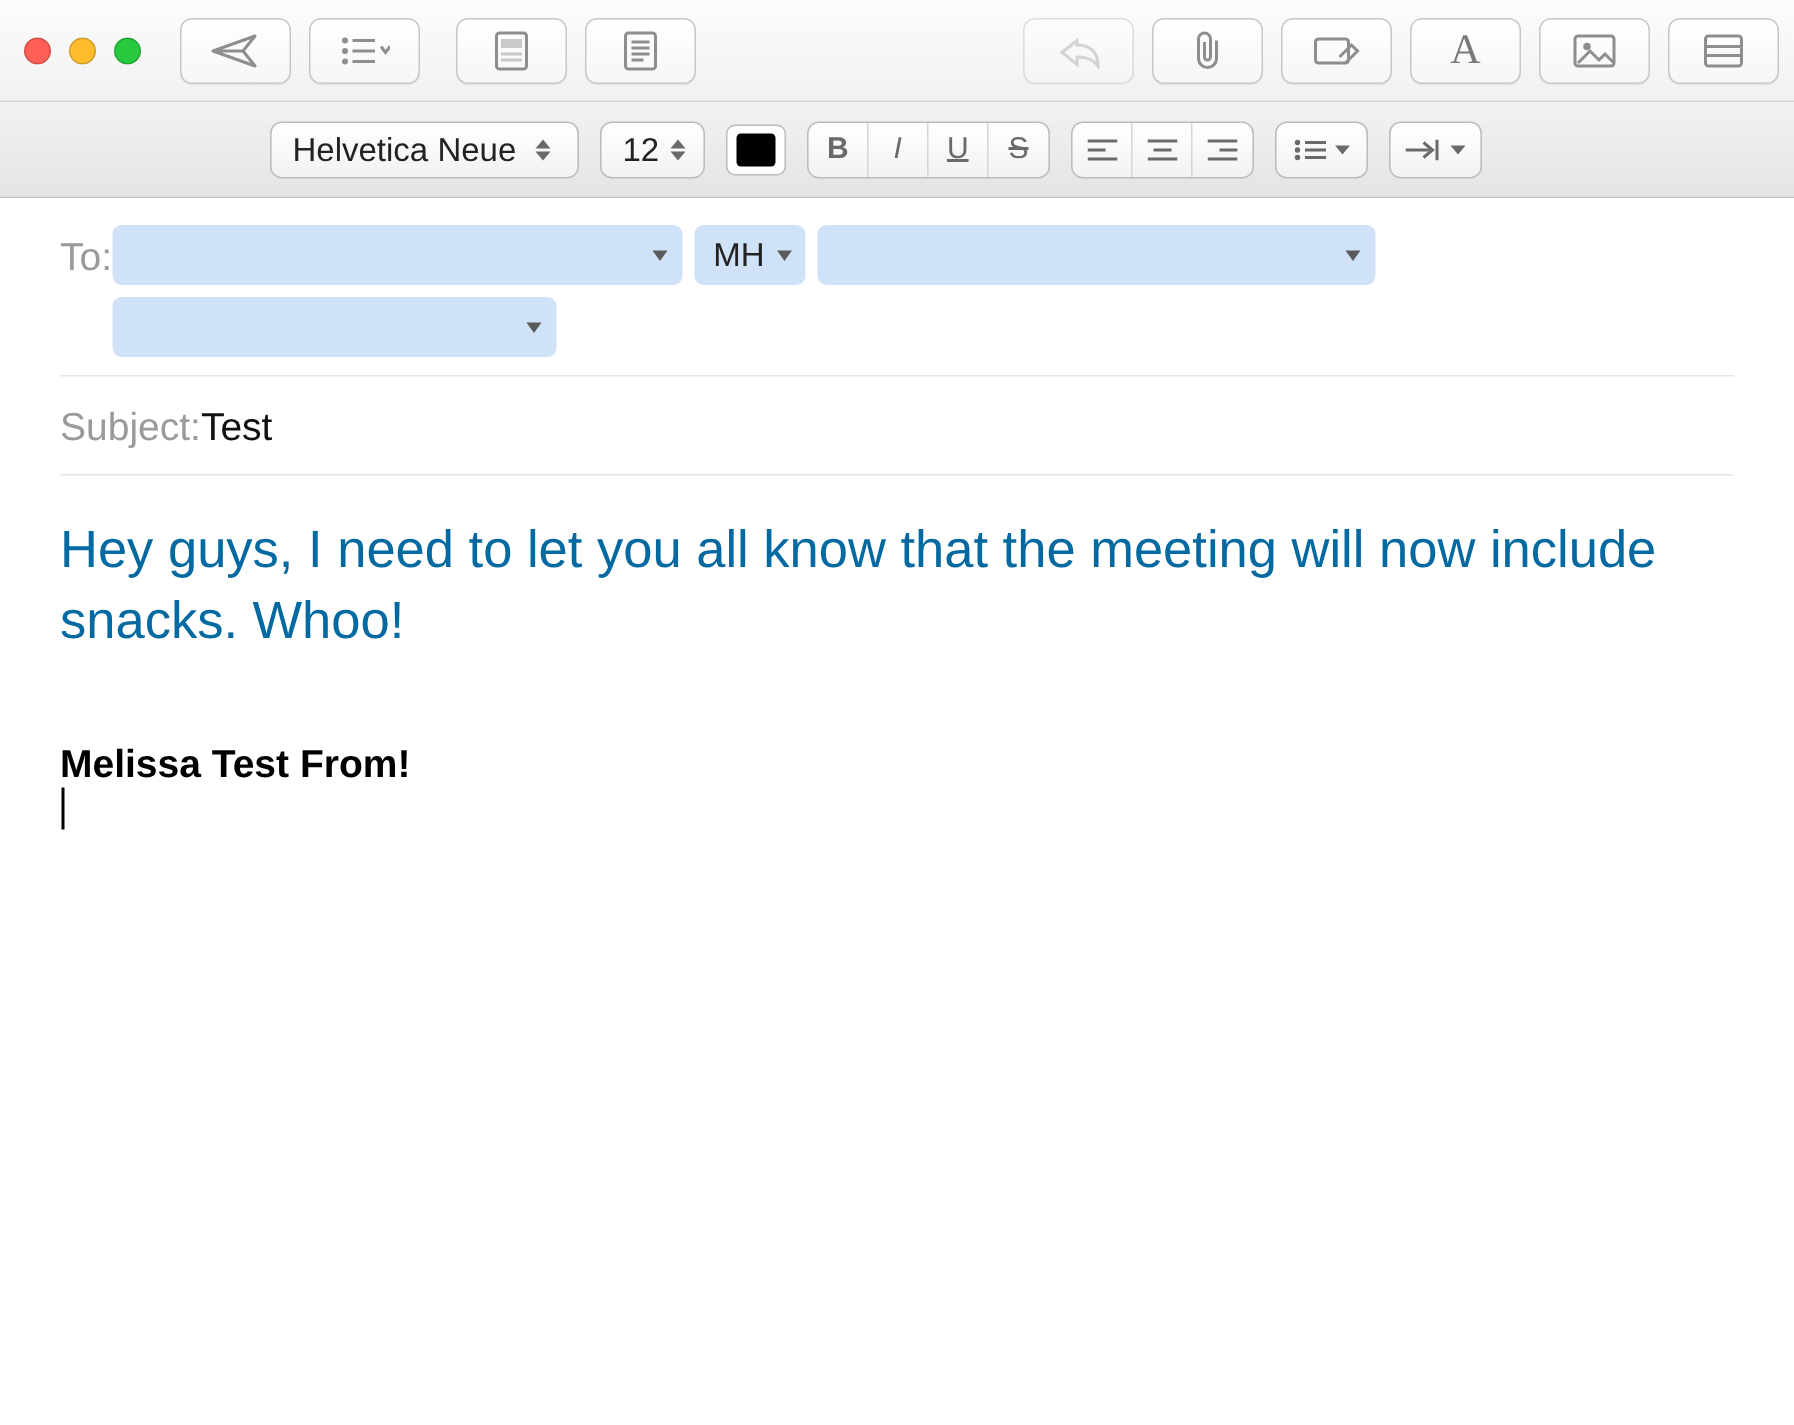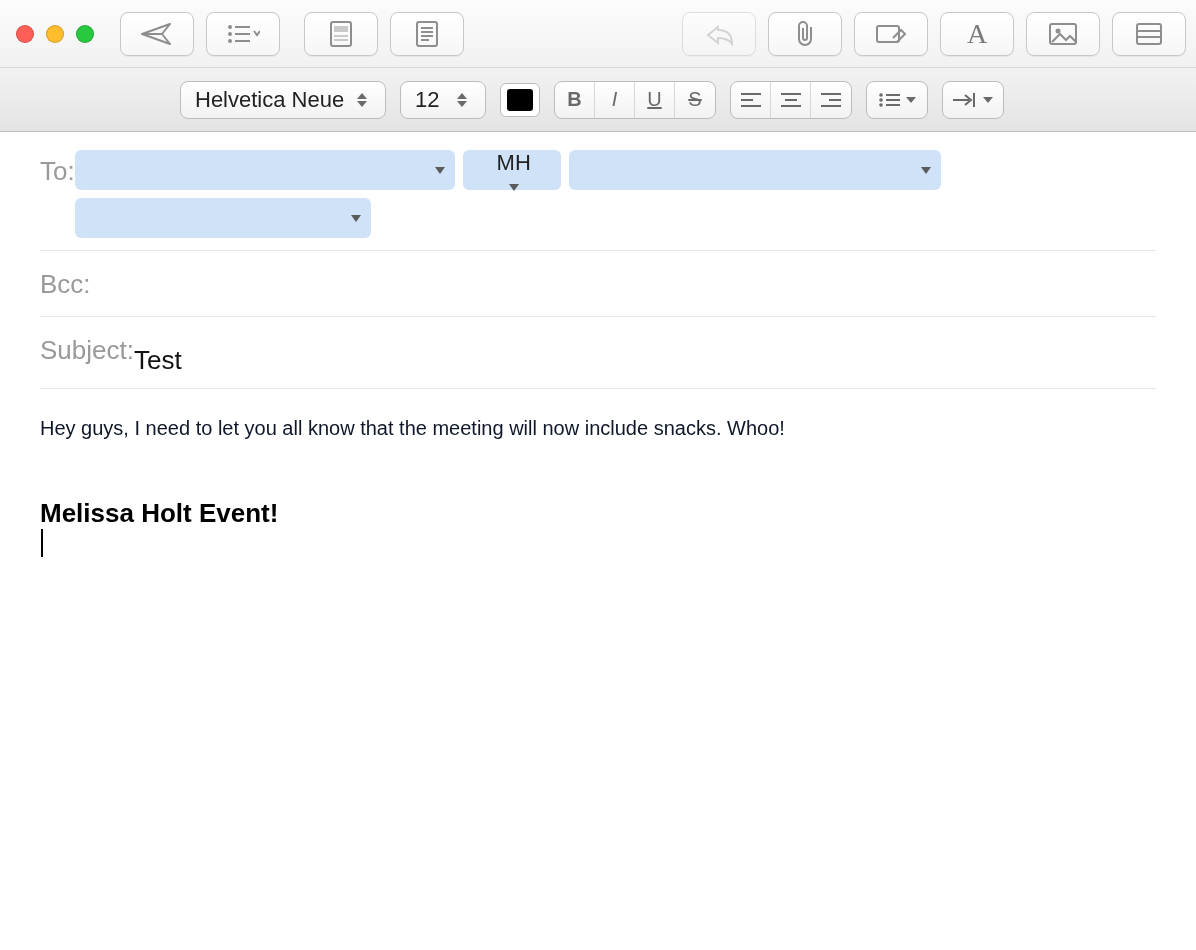--- a/index.html
+++ b/index.html
@@ -55,21 +55,21 @@
     border:1px solid #bcbcbc;
     border-radius:8px;
     display:flex;
     align-items:center;
     padding:0 10px 0 14px;
     font-size:22px;
     color:#222;
     gap:8px;
   }
   .font-select{ width:206px; justify-content:space-between;}
-  .size-select{ width:86px; justify-content:space-between;align-items:center;}
+  .size-select{ width:70px; justify-content:space-between;align-items:center;}
 
   .stepper{
     width:18px; height:26px;
     display:flex; flex-direction:column; justify-content:center; gap:2px;
   }
   .stepper .tri{
     width:0;height:0;border-left:5px solid transparent;border-right:5px solid transparent;
   }
   .stepper .up{ border-bottom:6px solid #6a6a6a;}
   .stepper .down{ border-top:6px solid #6a6a6a;}
@@ -140,39 +140,38 @@
     padding:0 10px 0 14px;
     color:#222;
     font-size:22px;
     gap:8px;
   }
   .chip .chev{
     width:0;height:0;border-left:5px solid transparent;border-right:5px solid transparent;
     border-top:7px solid #5a5a5a;
   }
   .chip.w-med{ width:380px; }
-  .chip.w-short{ width:98px; justify-content:center;flex-direction:column;}
+  .chip.w-short{ width:74px; justify-content:center;}
   .chip.w-long{ width:372px; }
   .chip.w-small{ width:296px; }
 
   .row .text-value{
     font-size:26px;
     color:#111;
     padding-top:6px;
-    margin-top:10px;
   }
 
   
   .body-area{
     padding: 26px 40px 0 40px;
   }
   .body-text{
-    font-size:20px;
+    font-size:35px;
     line-height:1.35;
-    color:#0f172a;
+    color:#0369a1;
   }
   .event-title{
     font-size:26px;
     font-weight:700;
     margin-top:56px;
   }
   .event-line{
     font-size:26px;
     display:inline;
   }
@@ -375,31 +374,27 @@
       <div class="chip w-long">
         <div class="chev"></div>
       </div>
       <div class="chip w-small">
         <div class="chev"></div>
       </div>
     </div>
   </div>
 
 
-  <div class="row">
-    <div class="label">Bcc:</div>
-    <div class="value-area"></div>
-  </div>
 
   <div class="row">
     <div class="label">Subject:</div>
     <div class="text-value">Test</div>
   </div>
 
 </div>
 
 <div class="body-area">
   <div class="body-text">Hey guys, I need to let you all know that the meeting will now include snacks. Whoo!</div>
-  <div class="event-title">Melissa Holt Event!</div>
+  <div class="event-title">Melissa Test From!</div>
   <div>
     <span class="cursor"></span>
   </div>
 </div>
 
 </body></html>

